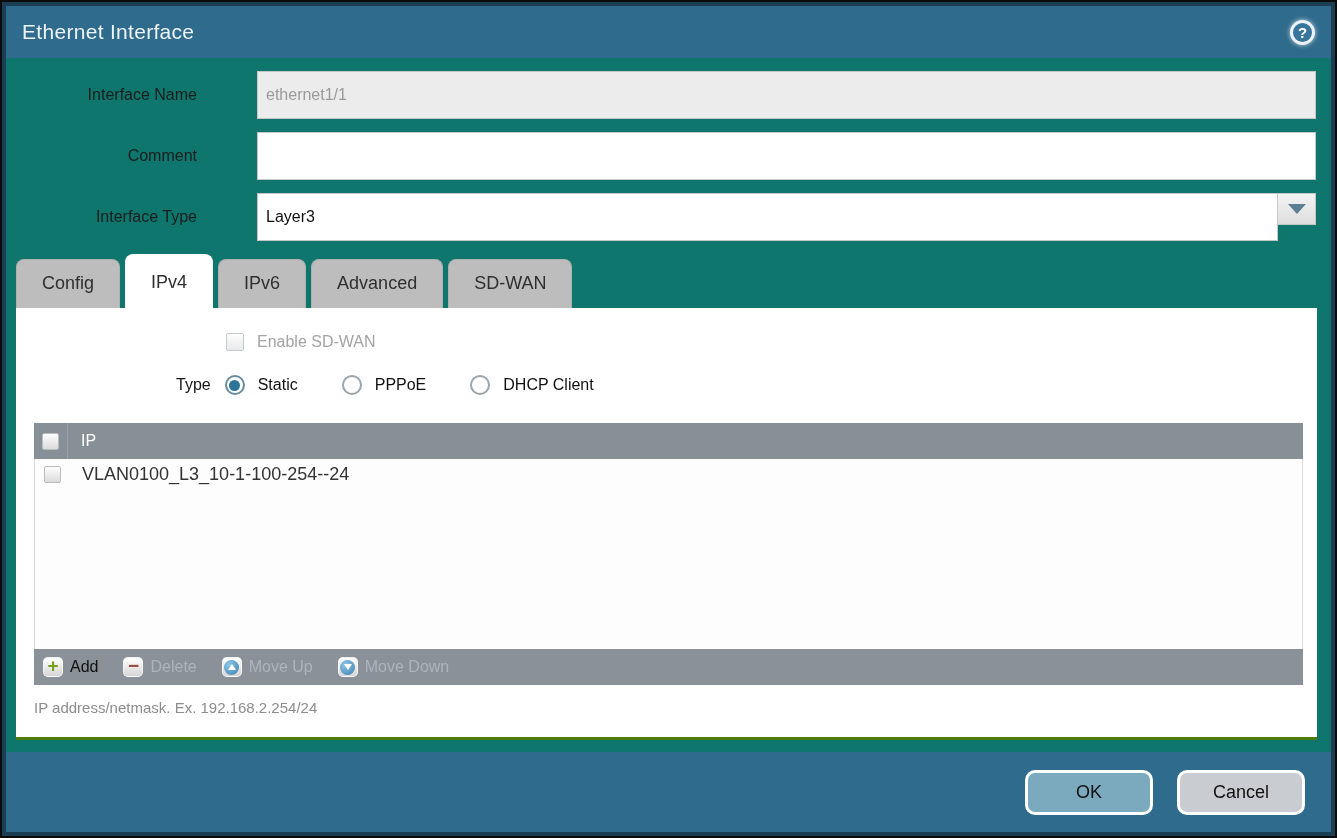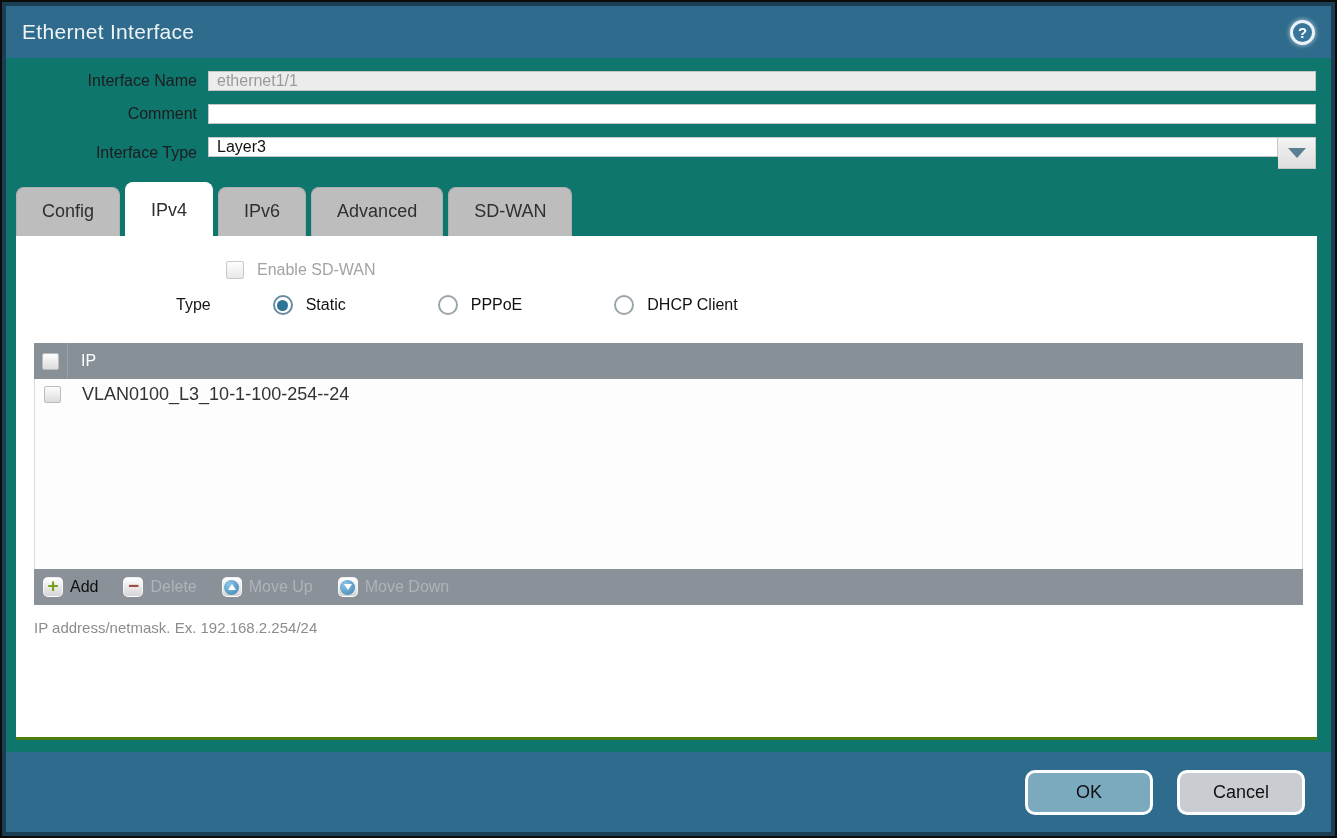--- a/index.html
+++ b/index.html
@@ -30,30 +30,30 @@
     width:25px; height:25px; border-radius:50%;
     background:#37759a; border:3px solid #eaf3f9;
     box-shadow:0 0 5px rgba(255,255,255,.75);
     color:#fff; font-size:15px; font-weight:bold;
     display:flex; align-items:center; justify-content:center;
     cursor:pointer;
   }
 
   
   .form-area { padding:13px 15px 0 0; flex:none; }
-  .frow { display:flex; align-items:center; margin-bottom:13px; }
+  .frow { display:flex; align-items:center; margin-bottom:13px;gap:33px; }
   .flabel {
     width:202px; flex:none; text-align:right; padding-right:11px;
     font-size:16px; color:#1c1c1c;
   }
   .fctrl { flex:1; display:flex; }
   .fctrl input {
-    flex:1; height:20px; border:1px solid #c6c6c6; background:#fff;
+    flex:1; height:48px; border:1px solid #c6c6c6; background:#fff;
     font-family:"Liberation Sans", sans-serif;
-    font-size:16px; color:#111; padding:0 8px; outline:none; min-width:0;
+    font-size:16px; color:#111; padding:0 8px; outline:none; min-width:0;margin-left:16px;
   }
   .fctrl input:disabled { background:#ececec; color:#9a9a9a; }
   .dd-btn {
     width:38px; height:32px; flex:none;
     background:linear-gradient(#f3f3f3,#dedede);
     border:1px solid #c6c6c6; border-left:none;
     display:flex; align-items:center; justify-content:center; cursor:pointer;
   }
   .tri-down {
     width:0; height:0;
@@ -80,21 +80,21 @@
     border-bottom:3px solid #4d7c0f;
     display:flex; flex-direction:column; overflow:hidden;
   }
   .sdwan-row { margin:25px 0 0 210px; display:flex; align-items:center; }
   .checkbox {
     width:18px; height:18px; border:1px solid #c4cacd; border-radius:2px;
     background:linear-gradient(#fdfdfd,#e9e9e9); flex:none;
   }
   .sdwan-label { margin-left:13px; font-size:16px; color:#a3a3a3; }
 
-  .type-row { margin:16px 0 0 160px; display:flex; align-items:center;gap:48px; }
+  .type-row { margin:24px 0 0 160px; display:flex; align-items:center; }
   .type-label { font-size:16px; color:#151515; margin-right:14px; }
   .radio-opt { display:flex; align-items:center; margin-right:44px; cursor:pointer; }
   .radio {
     width:20px; height:20px; border-radius:50%;
     border:2px solid #9aa5ab; background:#fff; flex:none;
     display:flex; align-items:center; justify-content:center;
   }
   .radio.checked { border-color:#688c9f; }
   .radio.checked::after {
     content:""; width:11px; height:11px; border-radius:50%; background:#2d7496;

